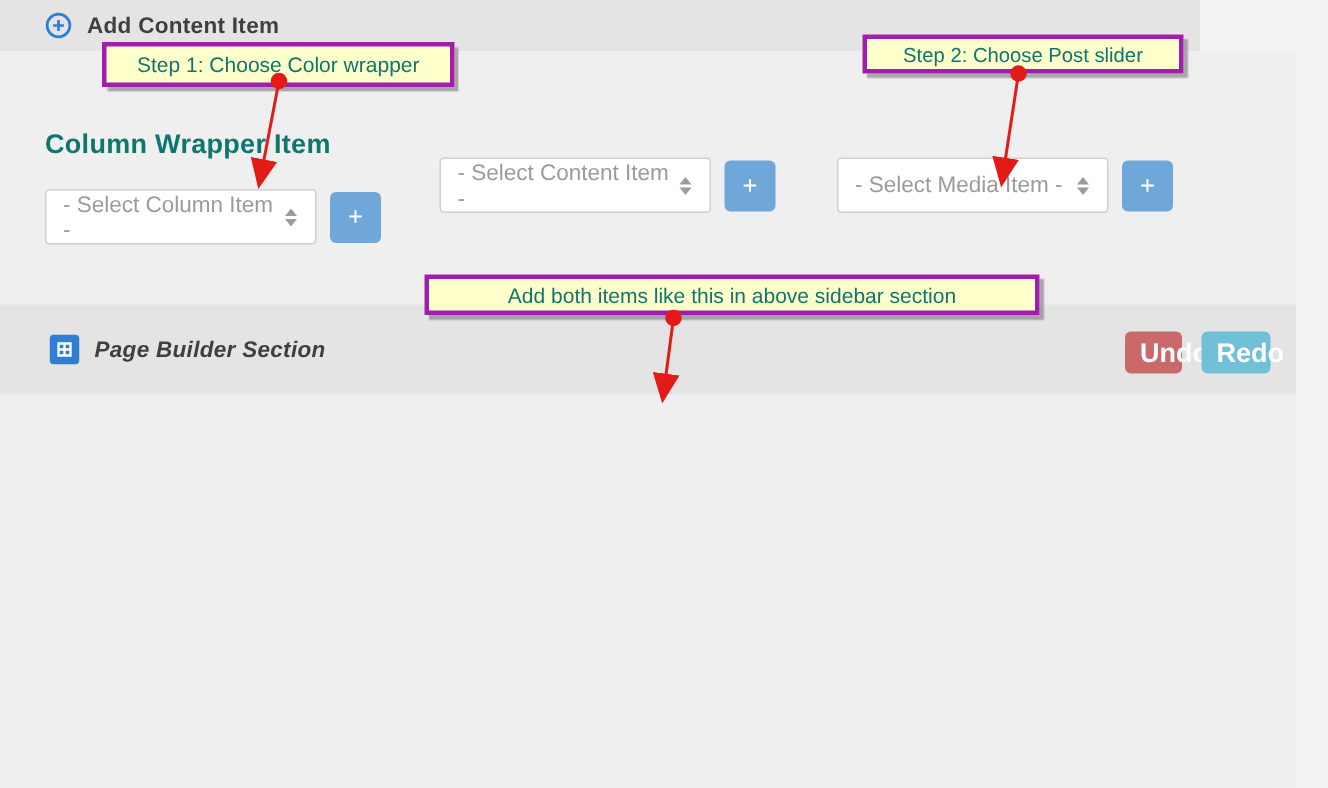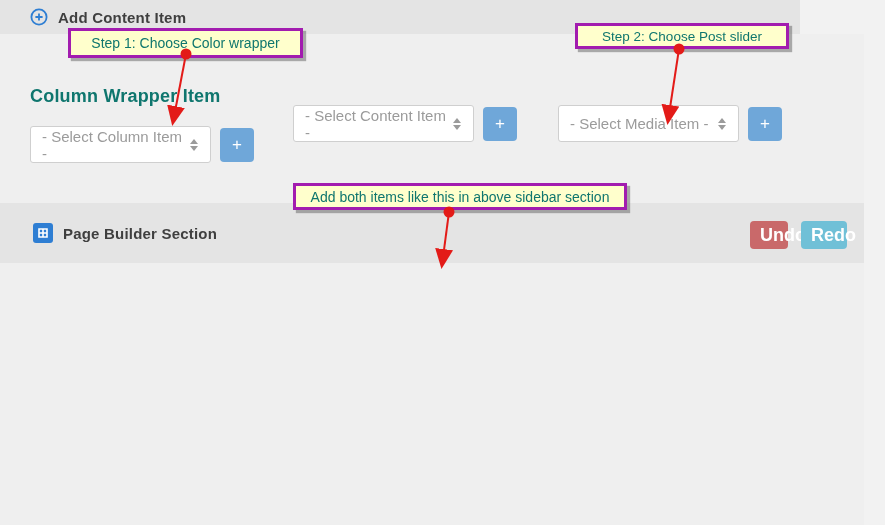--- a/index.html
+++ b/index.html
@@ -32,40 +32,40 @@
   .spinner .down { width:0; height:0; border-left:4px solid transparent; border-right:4px solid transparent;
     border-top:5px solid #9b9b9b; }
   .add-btn {
     width:34px; height:34px; margin-left:9px; background:#6fa7d9; border:none; border-radius:4px;
     color:#ffffff; font-size:17px; line-height:32px; text-align:center; cursor:pointer;
     font-family:"Liberation Sans",sans-serif;
   }
 
   
   .bar-pb { left:0; top:203px; width:864px; height:60px; background:#e4e4e4;
-    display:flex; align-items:center; padding-left:33px; }
+    display:flex; align-items:center; padding-left:33px;font-style:italic; }
   .undo-btn,.redo-btn { position:absolute; top:221px; height:28px; border:none; border-radius:4px;
     color:#fff; font-weight:bold; font-size:18px; padding:0 10px; cursor:pointer;
     font-family:"Liberation Sans",sans-serif; }
   .undo-btn { left:750px; width:38px; background:#c9696a; }
   .redo-btn { left:801px; width:46px; background:#70c0d7; }
 
   
   .content-pb { left:0; top:263px; width:864px; height:262px; background:#efefef; }
 
   
   .callout {
     position:absolute; background:#ffffcc; border:3px solid #a21caf;
     box-shadow:3px 3px 1px rgba(120,120,120,0.6);
     font-size:14px; color:#0f766e; display:flex; align-items:center; justify-content:center;
     z-index:5;
   }
   .callout-1 { left:68px; top:28px; width:235px; height:30px; }
   .callout-2 { left:575px; top:23px; width:214px; height:26px; font-size:13.5px; }
-  .callout-3 { left:293px; top:183px; width:334px; height:27px; }
+  .callout-3 { left:283px; top:183px; width:410px; height:27px; }
 
   
   .arrows { left:0; top:0; width:885px; height:525px; pointer-events:none; z-index:6; }
 
   .right-strip { left:864px; top:0; width:21px; height:525px; background:#f2f2f2; }
 </style>
 </head>
 <body>
 
 <div class="abs bar-add">

